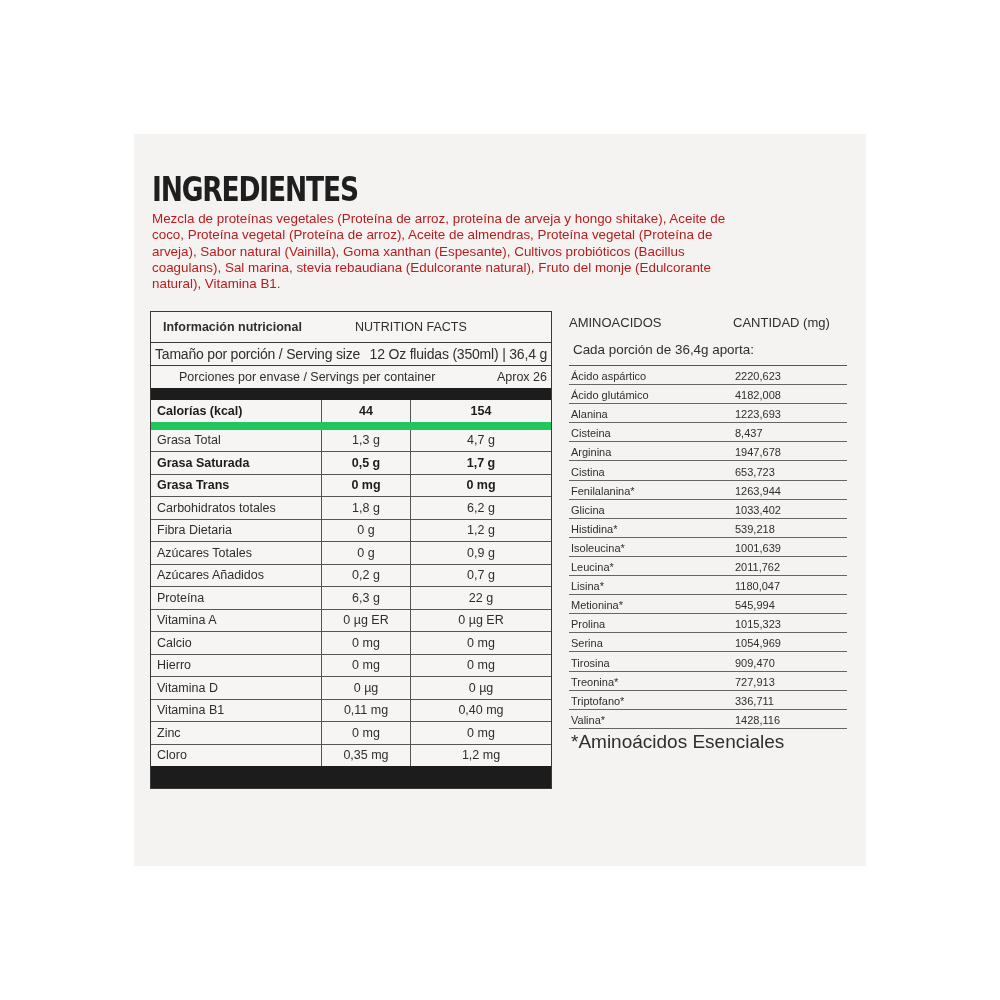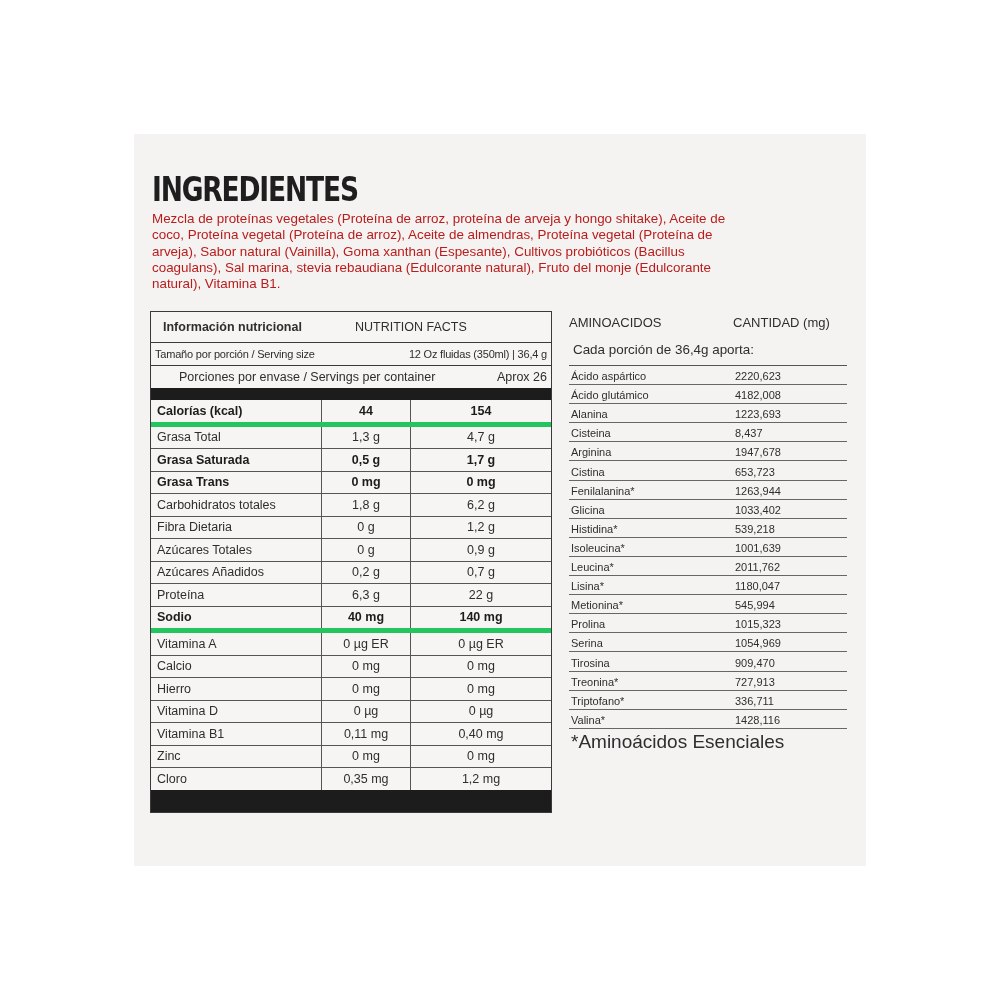--- a/index.html
+++ b/index.html
@@ -29,30 +29,30 @@
   }
   .nt-head {
     height:30px; display:flex; align-items:center; border-bottom:1.5px solid #3a3a3a;
   }
   .nt-head .l { margin-left:12px; width:192px;font-weight:bold; }
   .nt-head .r { }
   .nt-line {
     height:22px; display:flex; align-items:center; padding:0 4px;
     border-bottom:1.5px solid #3a3a3a; justify-content:space-between; white-space:nowrap;
   }
-  .nt-line.serv { font-size:11px; letter-spacing:-0.2px; }
+  .nt-line.serv { font-size:14px; letter-spacing:-0.2px; }
   .blackbar { height:12px; background:#1c1c1c; }
   .row { display:flex; height:21.5px; border-bottom:1.2px solid #555; }
   .row .c0 { width:164px; padding-left:6px; display:flex; align-items:center; border-right:1.2px solid #555; }
   .row .c1 { width:88px; display:flex; align-items:center; justify-content:center; border-right:1.2px solid #555; }
   .row .c2 { flex:1; display:flex; align-items:center; justify-content:center; }
   .row.hdr .c1, .row.hdr .c2 { font-size:10.5px; }
   .row.hdr { height:23px; }
   .row.bold { font-weight:bold; color:#1c1c1c; }
-  .row.thick { border-bottom:5px solid #22c55e; }
+  .row.thick { border-bottom:8px solid #22c55e; }
   .row.last { border-bottom:none; }
   .bottombar { height:22px; background:#1c1c1c; }
   
   .aa {
     position:absolute; left:569px; top:311px; width:278px; font-size:13px; color:#2e2e2e;
   }
   .aa-head { display:flex; height:22px; align-items:center; }
   .aa-head .n { width:164px; }
   .aa-sub { height:32px; display:flex; align-items:center; padding-left:4px; font-size:13.4px; }
   .aa-list { border-top:1.5px solid #555; }
@@ -121,25 +121,20 @@
       <div class="row">
         <div class="c0">Azúcares Añadidos</div>
         <div class="c1">0,2 g</div>
         <div class="c2">0,7 g</div>
       </div>
       <div class="row">
         <div class="c0">Proteína</div>
         <div class="c1">6,3 g</div>
         <div class="c2">22 g</div>
       </div>
-      <div class="row bold thick">
-        <div class="c0">Sodio</div>
-        <div class="c1">40 mg</div>
-        <div class="c2">140 mg</div>
-      </div>
       <div class="row">
         <div class="c0">Vitamina A</div>
         <div class="c1">0 µg ER</div>
         <div class="c2">0 µg ER</div>
       </div>
       <div class="row">
         <div class="c0">Calcio</div>
         <div class="c1">0 mg</div>
         <div class="c2">0 mg</div>
       </div>

